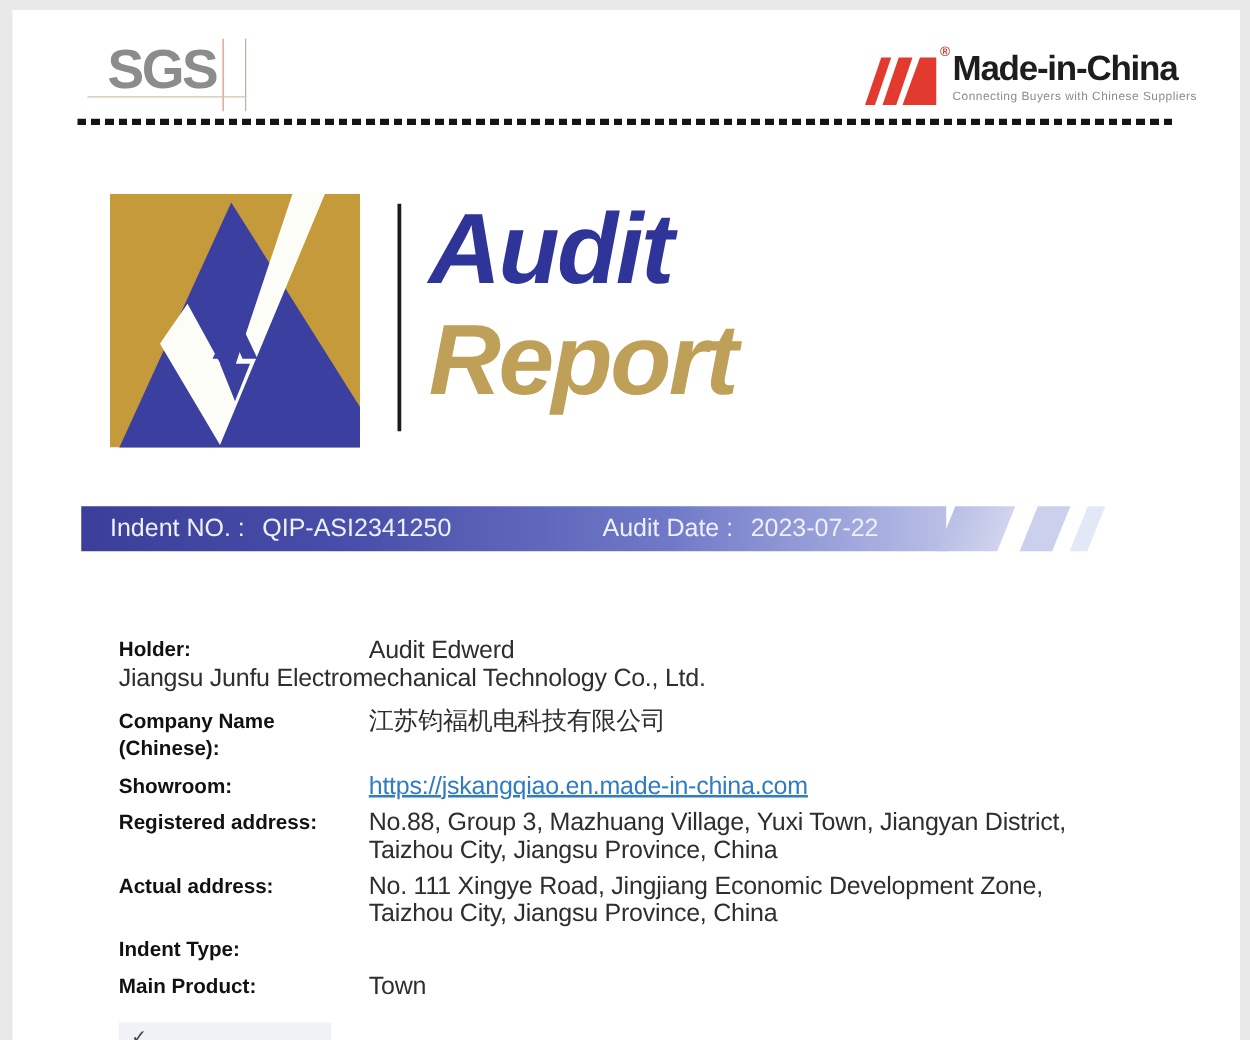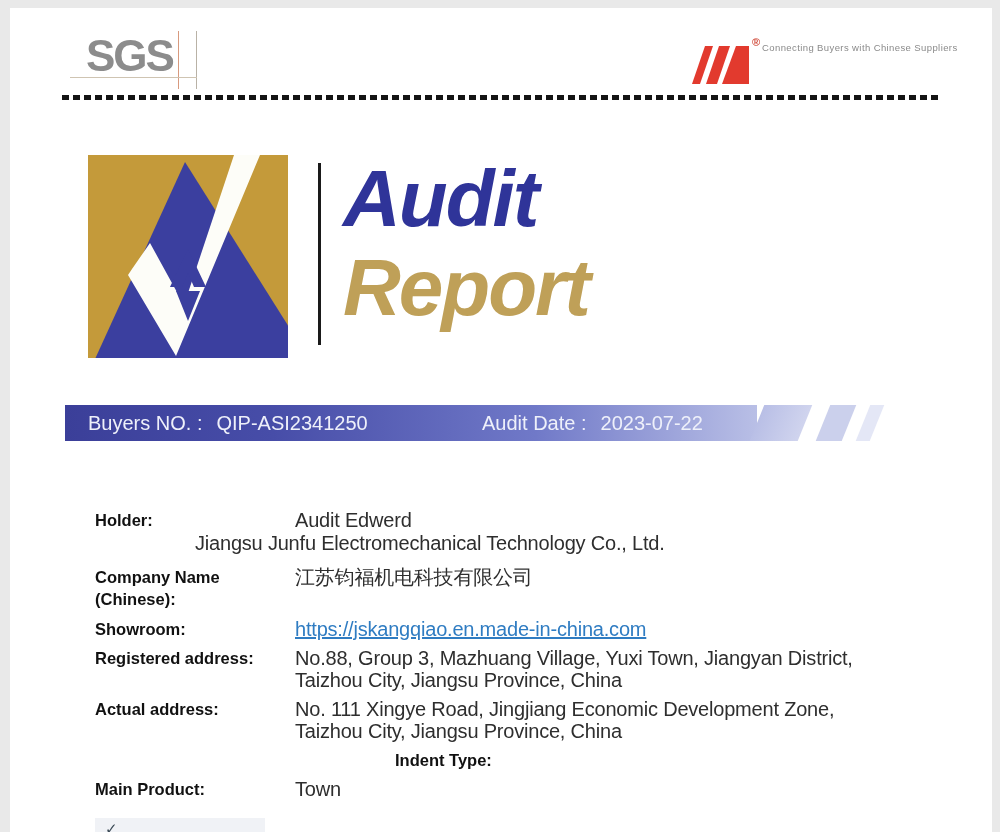--- a/index.html
+++ b/index.html
@@ -47,21 +47,21 @@
     background:linear-gradient(90deg,#3b3f99 0%,#474da8 30%,#7079c8 68%,#b9bfe6 100%);
   }
   .banner-s1{position:absolute;left:692px;top:0;width:48px;height:36px;background:linear-gradient(90deg,#b9bfe6,#d0d4ee);transform:skewX(-22deg);}
   .banner-s2{position:absolute;left:758px;top:0;width:26px;height:36px;background:#cbd0ec;transform:skewX(-22deg);}
   .banner-s3{position:absolute;left:798px;top:0;width:14px;height:36px;background:#e4e7f6;transform:skewX(-22deg);}
   .bgroup{position:absolute;top:0;height:36px;display:flex;align-items:center;gap:14px;color:#eef0fa;font-size:20px;}
   .bgroup.g1{left:23px;}
   .bgroup.g2{left:417px;}
   
   .fields{position:absolute;left:85px;top:501px;width:800px;}
-  .frow{display:flex;margin-bottom:7px;justify-content:center;}
+  .frow{display:flex;margin-bottom:7px;}
   .frow:nth-child(1){margin-bottom:1px;}
   .frow:nth-child(2){margin-bottom:12px;}
   .frow:nth-child(3){margin-bottom:8px;}
   .flabel{width:200px;flex:0 0 200px;font-weight:bold;font-size:16.5px;color:#111;line-height:22px;}
   .fvalue{width:600px;font-size:20px;color:#2e2e2e;line-height:22px;letter-spacing:-0.2px;}
   .fvalue .link{color:#2f7cc2;text-decoration:underline;}
   .fvalue .bullet{display:inline-block;margin-right:6px;color:#1a1a1a;}
   
   .next-section{
     position:absolute;left:85px;top:810px;width:170px;height:22px;
@@ -82,20 +82,21 @@
   </div>
 
   <div class="mic">
     <svg class="mic-m" width="60" height="42" viewBox="0 0 60 42">
       <polygon points="13,2 21,2 8,40 0,40" fill="#e23a2e"></polygon>
       <polygon points="27,2 38,2 25,40 14,40" fill="#e23a2e"></polygon>
       <polygon points="44,2 57,2 57,40 30,40" fill="#e23a2e"></polygon>
     </svg>
     <div class="mic-reg">®</div>
     <div class="mic-txt">
+      <div class="mic-name">Made-in-China</div>
       <div class="mic-tag">Connecting Buyers with Chinese Suppliers</div>
     </div>
   </div>
 
   <div class="dashes"></div>
 
   <svg class="av-logo" viewBox="0 0 200 203" width="200" height="203">
     <rect x="0" y="0" width="200" height="203" fill="#c49a3a"></rect>
     <polygon points="97,7 2,215 228,215" fill="#3b3f9f"></polygon>
     <polygon points="44,114 62,88 96,150 146,0 172,0 88,201 40,120" fill="#fdfdf8"></polygon>
@@ -107,21 +108,21 @@
     <div class="l1">Audit</div>
     <div class="l2">Report</div>
   </div>
 
   <div class="banner">
     <div class="banner-bar"></div>
     <div class="banner-s1"></div>
     <div class="banner-s2"></div>
     <div class="banner-s3"></div>
     <div class="bgroup g1">
-      <span>Buyers NO. :</span>
+      <span>Indent NO. :</span>
       <span>QIP-ASI2341250</span>
     </div>
     <div class="bgroup g2">
       <span>Audit Date :</span>
       <span>2023-07-22</span>
     </div>
   </div>
 
   <div class="fields" id="fields">
   <div class="frow">

